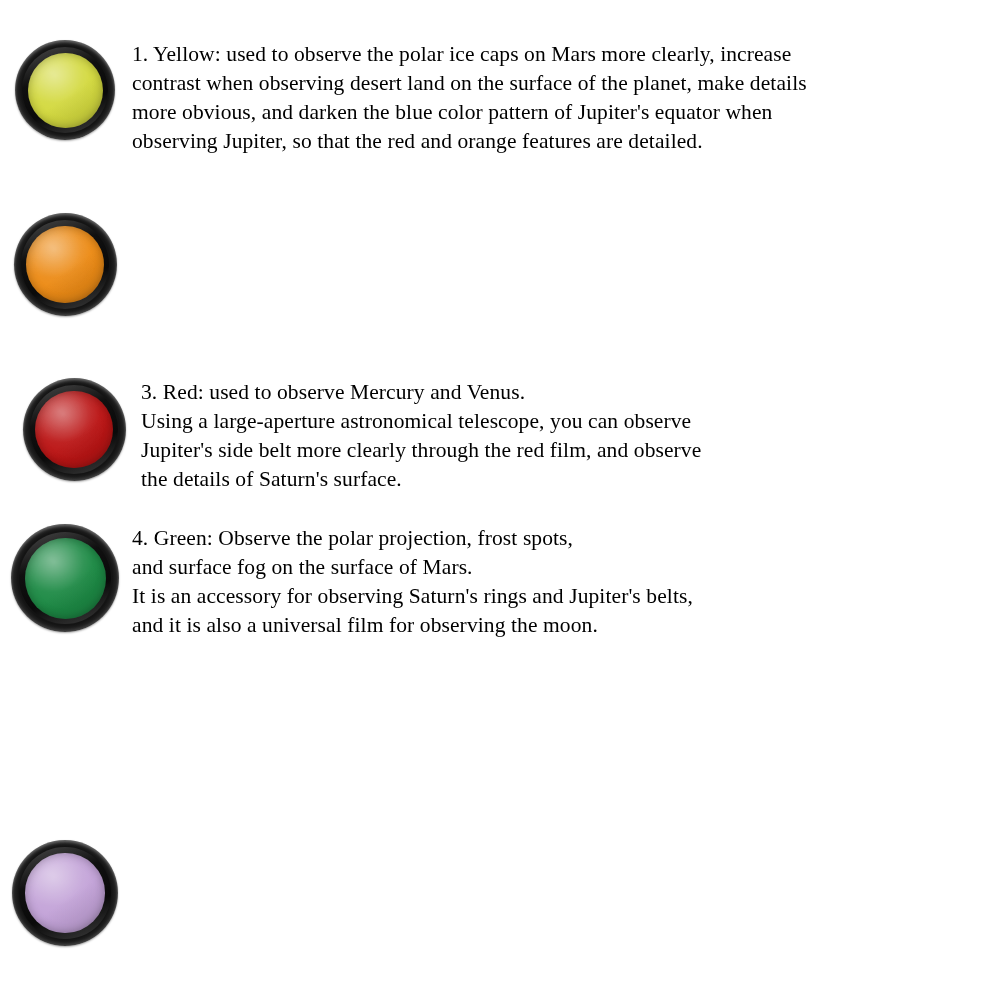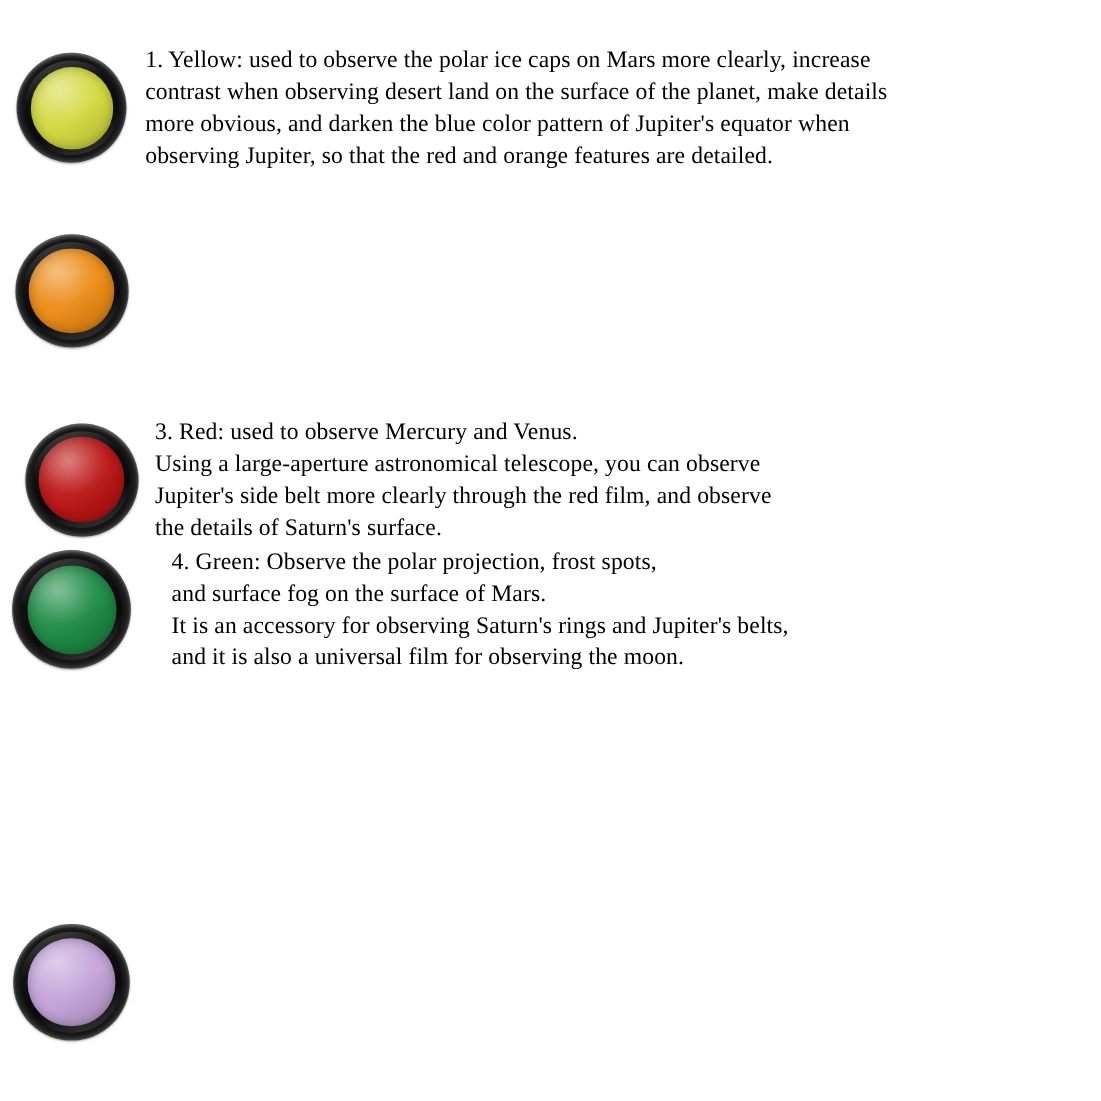--- a/index.html
+++ b/index.html
@@ -13,21 +13,21 @@
     height: 1001px;
     background: #ffffff;
     overflow: hidden;
     font-family: "Liberation Serif", "DejaVu Serif", serif;
   }
 
   
   .filter-row {
     position: absolute;
     display: flex;
-    align-items: center;
+    align-items: flex-start;
     left: 0;
     width: 1001px;
   }
   .swatch-cell {
     position: relative;
     flex: 0 0 auto;
     width: 130px;
     display: flex;
     justify-content: center;
   }
@@ -172,21 +172,21 @@
       </div>
     </div>
     <div class="text-cell">
       <div class="desc">3. Red: used to observe Mercury and Venus.
 Using a large-aperture astronomical telescope, you can observe
 Jupiter's side belt more clearly through the red film, and observe
 the details of Saturn's surface.</div>
     </div>
   </div>
 
-  <div class="filter-row" style="top:496px;gap:24px;">
+  <div class="filter-row" style="top:524px;">
     <div class="swatch-cell">
       <div class="filter" id="f3" style="width:108px;height:108px;">
         <div class="bezel"></div>
         <div class="glass" style="background: radial-gradient(circle at 36% 30%, rgba(255, 255, 255, 0.3) 0%, rgba(255, 255, 255, 0.06) 38%, rgba(255, 255, 255, 0) 62%), linear-gradient(145deg, rgb(29, 138, 69) 0%, rgb(29, 138, 69) 55%, rgba(0, 0, 0, 0.16) 100%), rgb(29, 138, 69);"></div>
         <div class="knurl"></div>
         <div class="gloss"></div>
       </div>
     </div>
     <div class="text-cell">
       <div class="desc">4. Green: Observe the polar projection, frost spots,

